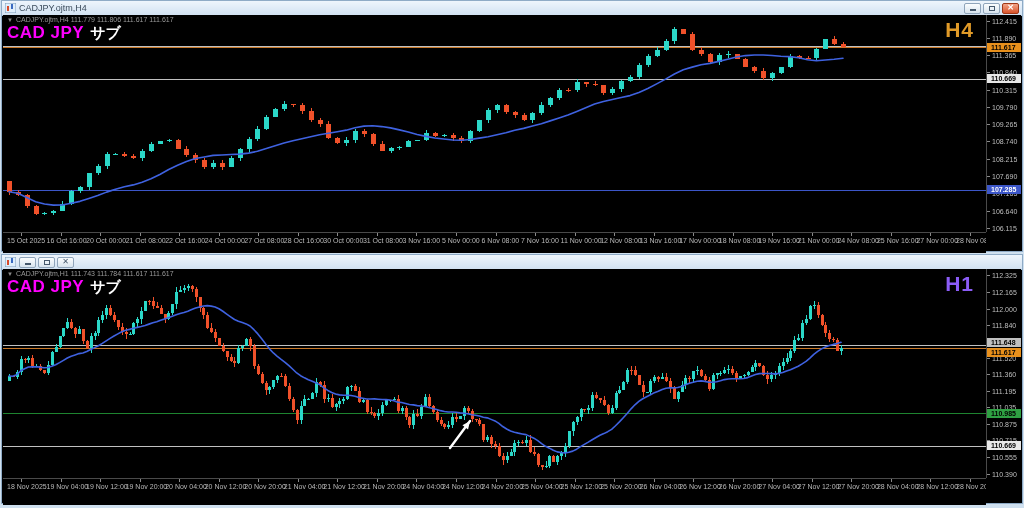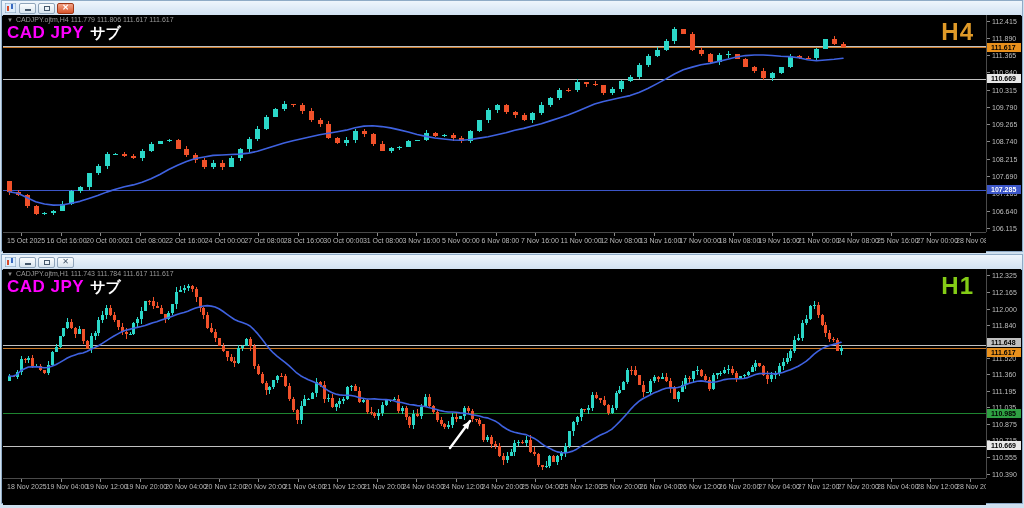--- a/index.html
+++ b/index.html
@@ -33,36 +33,37 @@
   .tick::before{content:"";position:absolute;left:0;top:3px;width:3px;height:1px;background:#8a8a8a;}
   .pbox{position:absolute;left:0;width:100%;height:9px;font-size:7px;line-height:9px;font-weight:bold;
     padding-left:4px;box-sizing:border-box;white-space:nowrap;}
   .tlab{position:absolute;top:4px;font-size:7px;line-height:8px;color:#b9b9b9;white-space:nowrap;}
   .tlab::before{content:"";position:absolute;left:14px;top:-4px;width:1px;height:3px;background:#8a8a8a;}
   .info-line{position:absolute;left:4px;top:1px;font-size:7px;color:#9a9a9a;white-space:nowrap;}
   .info-line .dd{font-size:6px;color:#8a8a8a;margin-right:3px;}
   .watermark{position:absolute;left:4px;top:8px;white-space:nowrap;}
   .wm-sym{font-size:17px;font-weight:bold;color:#ff00ff;letter-spacing:0.5px;}
   .wm-sub{font-size:15px;font-weight:bold;color:#ffffff;margin-left:6px;}
-  .tf-label{position:absolute;right:12px;top:3px;font-size:24px;font-weight:bold;letter-spacing:1px;}
+  .tf-label{position:absolute;right:12px;top:3px;font-size:21px;font-weight:bold;letter-spacing:1px;}
 </style>
 </head>
 <body>
 
 <div id="mdi">
 
   <div class="window win-h4">
     <div class="titlebar">
       <span class="w-icon">
         <svg width="11" height="10" viewBox="0 0 11 10">
             <rect x="0" y="0" width="11" height="10" fill="#dfeefb" stroke="#7a9ab8" stroke-width="1"></rect>
             <rect x="2" y="3" width="2" height="5" fill="#d94a2a"></rect>
             <rect x="6" y="1" width="2" height="5" fill="#3a6ac0"></rect>
           </svg>
       </span>
+      <span class="w-title">CADJPY.ojtm,H4</span>
       <span class="w-btns">
         <span class="wbtn">
             <span class="g-min"></span>
           </span>
         <span class="wbtn">
             <span class="g-res"></span>
           </span>
         <span class="wbtn close-red">✕</span>
       </span>
     </div>
@@ -782,21 +783,21 @@
               <line x1="447" y1="179" x2="467" y2="152" stroke="#ffffff" stroke-width="2.4" stroke-linecap="round"></line>
               <polygon points="467,152 465.0506297717007,160.51175397394803 459.4257294182875,156.34516111956788" fill="#ffffff"></polygon>
             </g>
           </svg>
         <div class="info-line">
           <span class="dd">▼</span><span>CADJPY.ojtm,H1  111.743 111.784 111.617 111.617</span>
         </div>
         <div class="watermark">
           <span class="wm-sym">CAD JPY</span><span class="wm-sub">サブ</span>
         </div>
-        <div class="tf-label" id="tf1" style="color: #84cc16; margin-left: 17px;">H1</div>
+        <div class="tf-label" id="tf1" style="color: #8b5cf6; margin-left: 17px;">H1</div>
       </div>
       <div class="pscale" id="ps1">
           <div class="tick" style="top: 3.16667px;">112.325</div>
           <div class="tick" style="top: 19.5769px;">112.165</div>
           <div class="tick" style="top: 36.5px;">112.000</div>
           <div class="tick" style="top: 52.9103px;">111.840</div>
           <div class="tick" style="top: 69.3205px;">111.680</div>
           <div class="tick" style="top: 85.7308px;">111.520</div>
           <div class="tick" style="top: 102.141px;">111.360</div>
           <div class="tick" style="top: 119.064px;">111.195</div>

